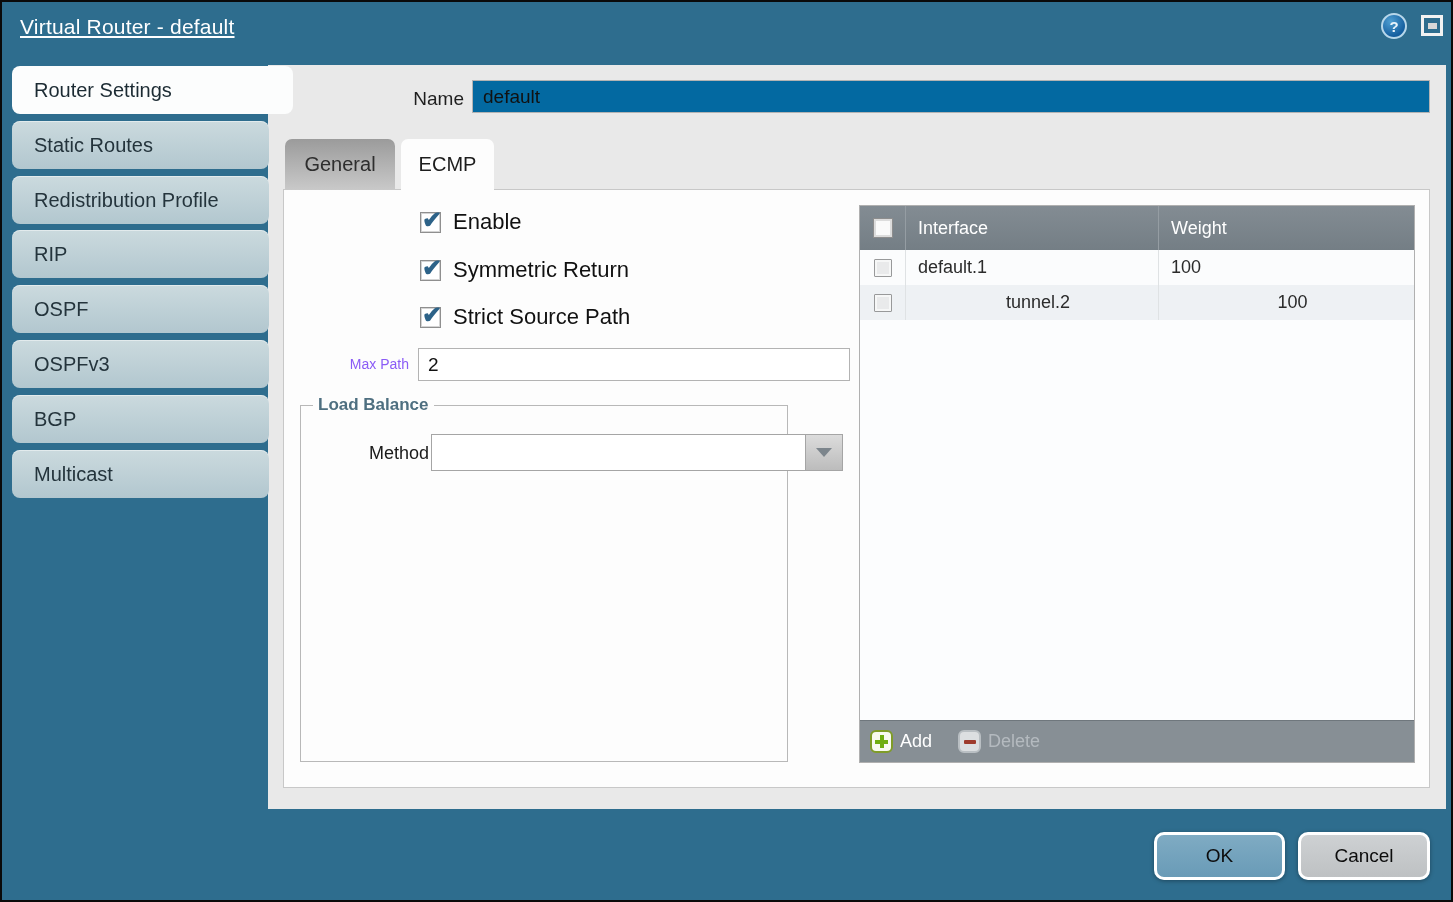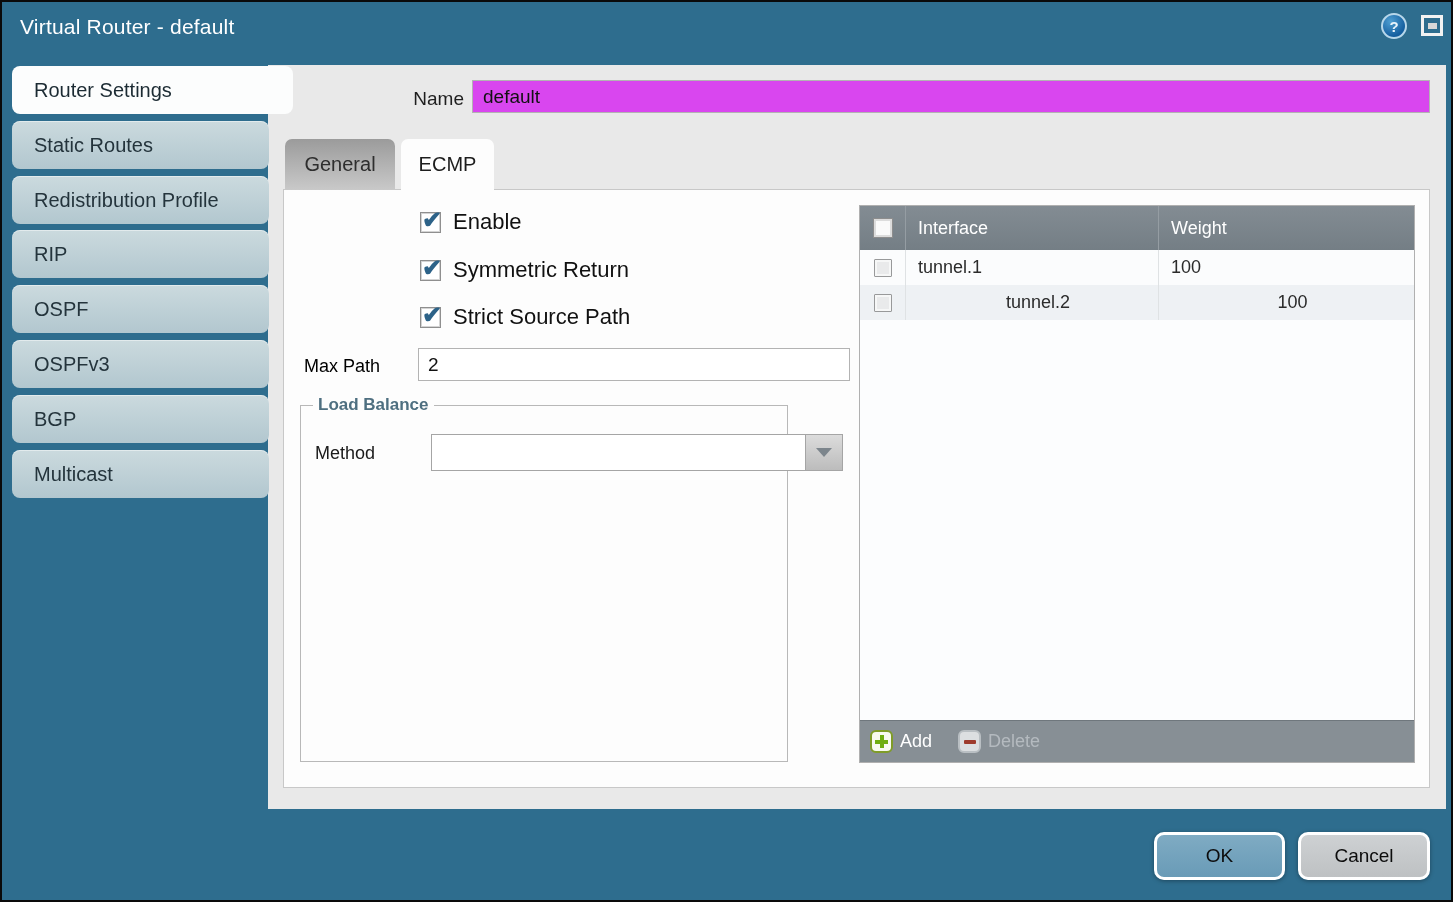--- a/index.html
+++ b/index.html
@@ -2,21 +2,21 @@
 <html><head>
 <meta charset="utf-8">
 <style>
   * { margin:0; padding:0; box-sizing:border-box; font-family:"Liberation Sans", sans-serif; }
   html,body { background:#000; }
   .window {
     position:relative; width:1453px; height:902px;
     background:#2e6d8e; border:2px solid #0a0a0a; overflow:hidden;
   }
   
-  .title { position:absolute; left:18px; top:13px; font-size:21px; color:#fff; letter-spacing:.2px; }
+  .title { position:absolute; left:18px; top:13px; font-size:21px; color:#fff; letter-spacing:.2px;text-decoration:underline; }
   .help-icon {
     position:absolute; left:1379px; top:11px; width:26px; height:26px; border-radius:50%;
     background:radial-gradient(circle at 35% 30%, #4f9fd2, #155f9f 70%);
     border:2px solid #b7d7ea; color:#eaf4fb; font-size:15px; font-weight:bold;
     display:flex; align-items:center; justify-content:center; cursor:pointer;
   }
   .win-icon {
     position:absolute; left:1419px; top:13px; width:22px; height:21px;
     border:3px solid #f2f2f2; display:flex; align-items:center; justify-content:center;
   }
@@ -29,21 +29,21 @@
     background:linear-gradient(#cbdade, #b2c7cf);
     box-shadow:inset 0 1px 0 rgba(255,255,255,.45);
     z-index:3;
   }
   .side-tab.active { background:#fcfdfd; width:281px; color:#1c2b33; box-shadow:none; }
   
   .content { position:absolute; left:266px; top:63px; width:1178px; height:744px; background:#e9e9e9; }
   .name-label { position:absolute; left:96px; top:23px; width:100px; text-align:right; font-size:19px; color:#1f1f1f; }
   .name-input {
     position:absolute; left:204px; top:15px; width:958px; height:33px;
-    border:1px solid #b3b3b3; background:#d946ef; font-size:19px; color:#111; padding:0 10px; outline:none;
+    border:1px solid #b3b3b3; background:#0369a1; font-size:19px; color:#111; padding:0 10px; outline:none;
   }
   .sub-tab {
     position:absolute; top:74px; height:51px; border-radius:7px 7px 0 0;
     text-align:center; line-height:50px; font-size:20px; cursor:pointer; z-index:2;
   }
   .sub-tab.general { left:17px; width:110px; background:linear-gradient(#9b9b9b, #c9c9c9); color:#2e2e2e; }
   .sub-tab.ecmp   { left:133px; width:93px; background:#fdfdfd; color:#1d1d1d; height:52px; }
   .panel {
     position:absolute; left:15px; top:124px; width:1147px; height:599px;
     background:#fdfdfd; border:1px solid #c8c8c8; z-index:1;
@@ -52,32 +52,32 @@
   .cb-row { position:absolute; left:136px; height:24px; display:flex; align-items:center; }
   .cb-row .lbl { margin-left:12px; font-size:22px; color:#111; }
   .cbx {
     position:relative; width:21px; height:21px; background:#fff;
     border:1px solid #8f8f8f; box-shadow:inset 0 0 0 1px #d4d4d4; cursor:pointer; flex:none;
   }
   .cbx.checked:after {
     content:"\2714"; position:absolute; left:1px; top:-7px;
     font-size:24px; font-weight:bold; color:#2c6288;
   }
-  .maxpath-label { position:absolute; left:20px; top:166px; width:105px; text-align:left; font-size:18px; color:#000000; }
+  .maxpath-label { position:absolute; left:20px; top:166px; width:105px; text-align:right; font-size:14px; color:#8b5cf6; }
   .maxpath-input {
     position:absolute; left:134px; top:158px; width:432px; height:33px;
     border:1px solid #b3b3b3; background:#fff; font-size:19px; color:#111; padding:0 9px; outline:none;
   }
   
   .lb-fieldset { position:absolute; left:16px; top:215px; width:488px; height:357px; border:1px solid #b8b8b8; }
   .lb-legend {
     position:absolute; left:12px; top:-11px; padding:0 5px; background:#fdfdfd;
     font-size:17px; font-weight:bold; color:#4e6f80;
   }
-  .method-label { position:absolute; left:14px; top:37px; width:90px; text-align:left; font-size:18px; color:#1a1a1a; }
+  .method-label { position:absolute; left:38px; top:37px; width:90px; text-align:right; font-size:18px; color:#1a1a1a; }
   .dropdown {
     position:absolute; left:130px; top:28px; width:412px; height:37px;
     border:1px solid #a5a5a5; background:#fff; cursor:pointer;
   }
   .dropdown .val { position:absolute; left:10px; top:0; line-height:35px; font-size:19px; color:#111; }
   .dd-btn {
     position:absolute; right:0; top:0; bottom:0; width:37px;
     background:linear-gradient(#dcdcdc, #bcbcbc); border-left:1px solid #a5a5a5;
     display:flex; align-items:center; justify-content:center;
   }
@@ -189,21 +189,21 @@
           <div class="cell col-cb">
             <div class="hdr-cbx"></div>
           </div>
           <div class="cell col-if">Interface</div>
           <div class="cell col-wt">Weight</div>
         </div>
         <div class="tbl-row odd">
           <div class="cell col-cb">
               <div class="row-cbx"></div>
             </div>
-          <div class="cell col-if">tunnel.1</div>
+          <div class="cell col-if">default.1</div>
           <div class="cell col-wt">100</div>
         </div>
         <div class="tbl-row even">
           <div class="cell col-cb">
               <div class="row-cbx"></div>
             </div>
           <div class="cell col-if">tunnel.2</div>
           <div class="cell col-wt">100</div>
         </div>
 

